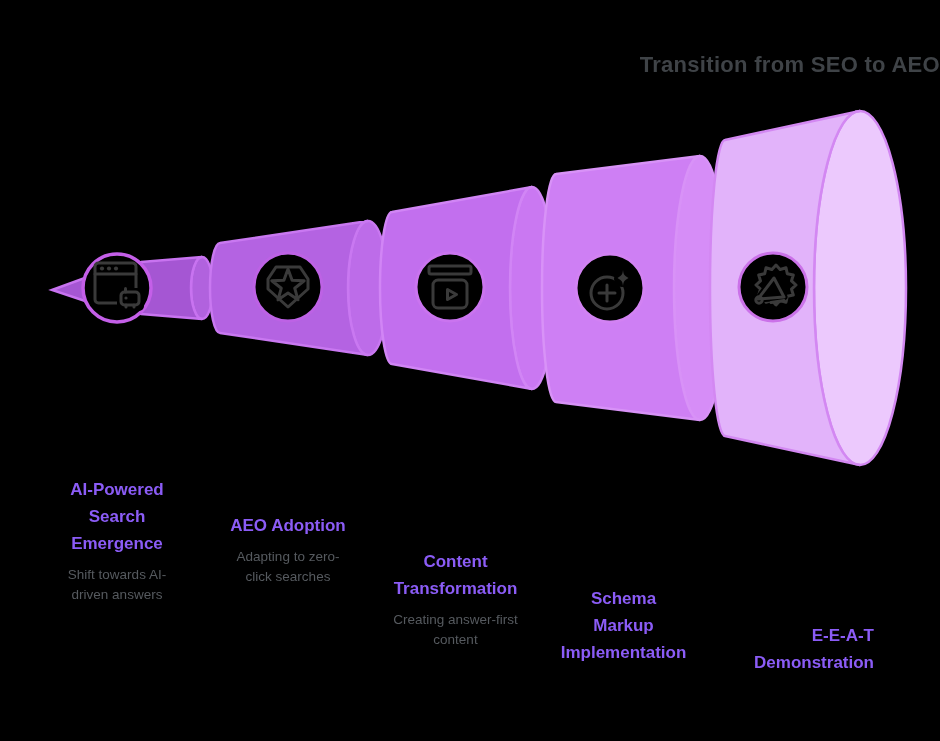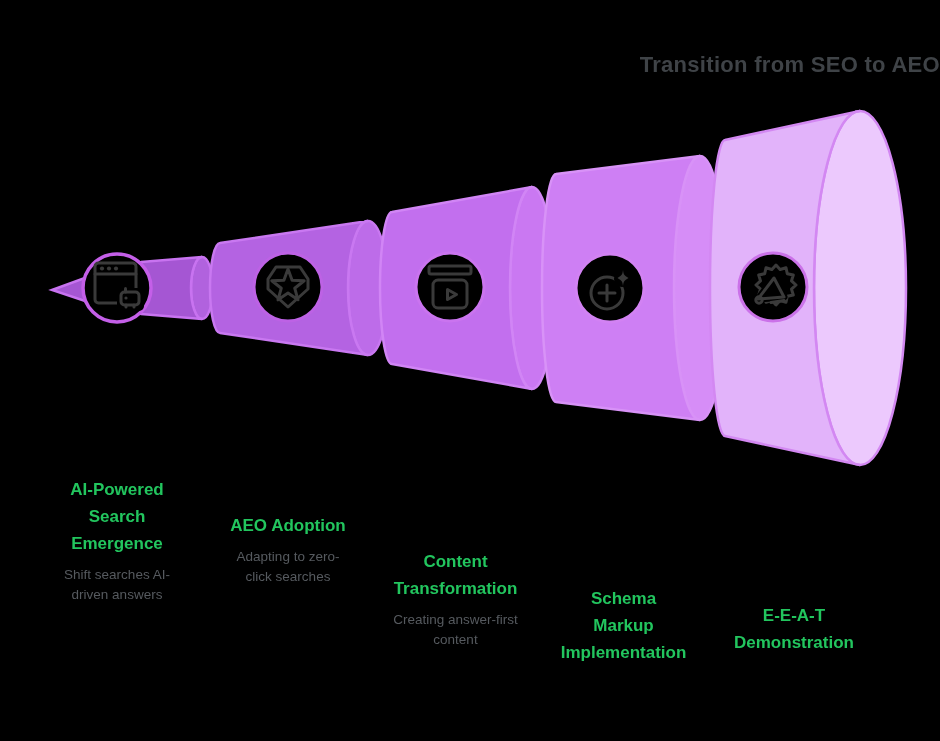--- a/index.html
+++ b/index.html
@@ -19,31 +19,31 @@
 
   .funnel-svg { position:absolute; top:0; left:0; }
 
   .ic  { stroke:#3a3a3a; fill:none; stroke-width:3; stroke-linecap:round; stroke-linejoin:round; }
   .icf { fill:#3a3a3a; stroke:none; }
   .mask { fill:#000; stroke:none; }
 
   .stage-label { position:absolute; text-align:center; }
   .stage-label h2 {
     margin:0; font-size:17px; font-weight:bold; line-height:1.58;
-    white-space:pre-line; color:#22c55e;
+    white-space:pre-line; color:#8b5cf6;
   }
   .stage-label p {
     margin:7px 0 0; font-size:13.5px; line-height:1.5;
     white-space:pre-line; color:#565a5f;
   }
   #label-1 { left:42px;  top:477px; width:150px; }
   #label-2 { left:213px; top:513px; width:150px; }
   #label-3 { left:378px; top:549px; width:155px; }
   #label-4 { left:546px; top:586px; width:155px; }
-  #label-5 { left:714px; top:603px; width:160px; }
+  #label-5 { left:714px; top:623px; width:160px;text-align:right; }
 </style>
 </head>
 <body>
 
 <div class="canvas">
 
   <h1 class="title">Transition from SEO to AEO</h1>
 
   <svg class="funnel-svg" width="940" height="741" viewBox="0 0 940 741">
 
@@ -102,21 +102,21 @@
       <path d="M -15 12 L 1 -9 L 11 10 Z" class="ic" fill="#000"></path>
       <circle cx="-14" cy="13" r="3.2" class="ic" fill="#000"></circle>
       <line x1="-2" y1="15.5" x2="11" y2="13.5" class="ic"></line>
     </g>
   </svg>
 
   <div class="stage-label" id="label-1">
     <h2>AI-Powered
 Search
 Emergence</h2>
-    <p>Shift searches AI-
+    <p>Shift towards AI-
 driven answers</p>
   </div>
   <div class="stage-label" id="label-3">
     <h2>Content
 Transformation</h2>
     <p>Creating answer-first
 content</p>
   </div>
   <div class="stage-label" id="label-2">
     <h2>AEO Adoption</h2>

